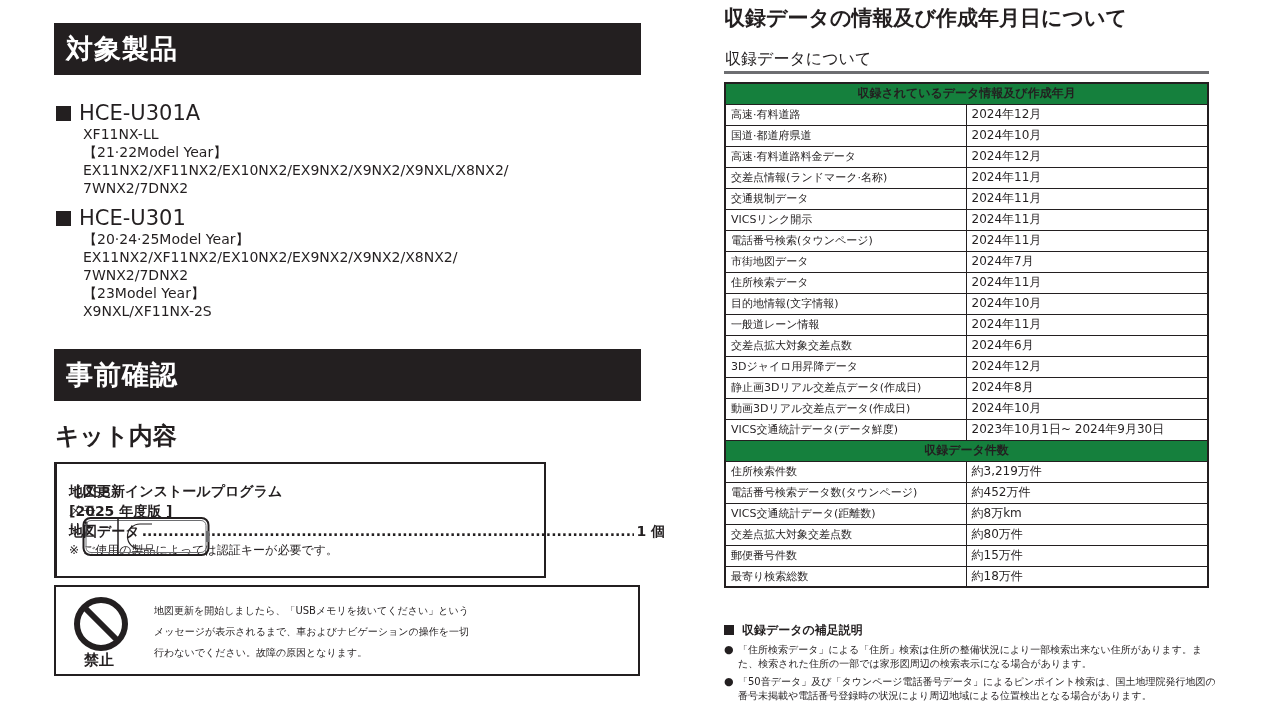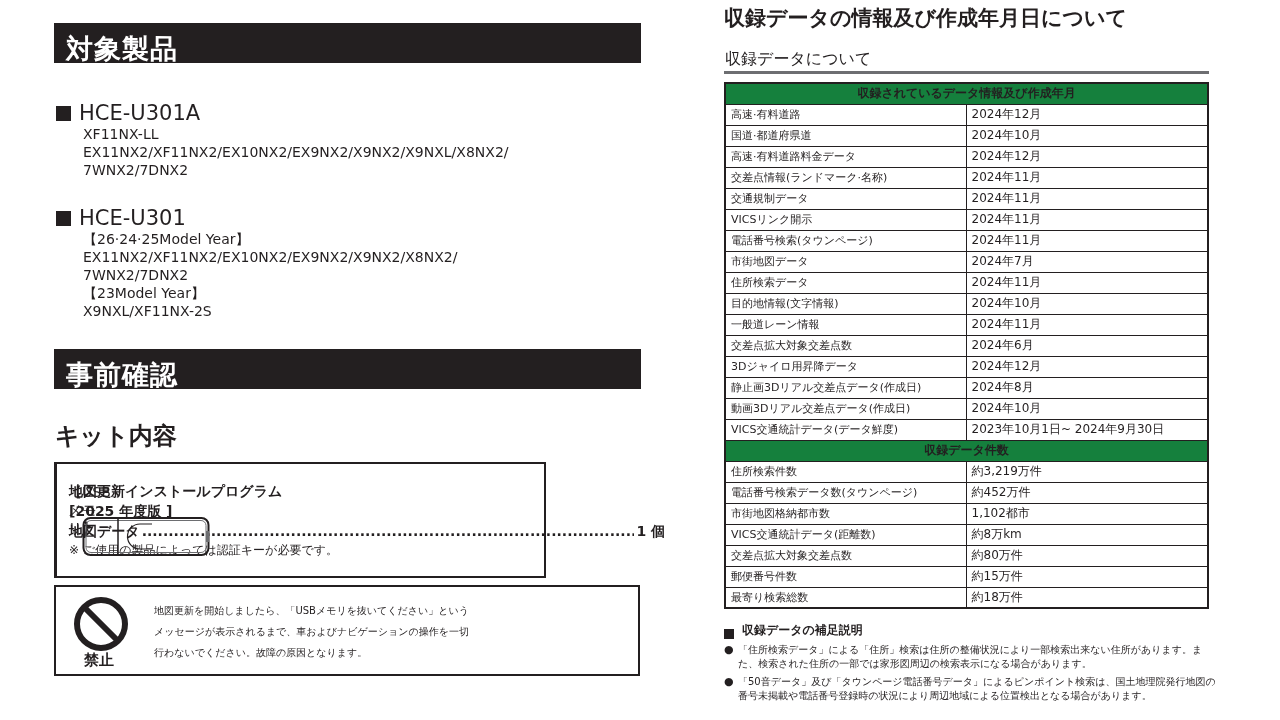--- a/index.html
+++ b/index.html
@@ -1,21 +1,21 @@
 <!DOCTYPE html>
 <html><head>
 <meta charset="utf-8">
 <style>
   * { box-sizing: border-box; margin: 0; padding: 0; }
   html, body { width: 1280px; height: 720px; background: #ffffff; overflow: hidden; }
   body { position: relative; font-family: "DejaVu Sans", "Liberation Sans", sans-serif; color: #231f20; }
 
   
   .banner {
-    position: absolute; left: 54px; width: 587px; height: 40px;
+    position: absolute; left: 54px; width: 587px; height: 52px;
     background: #231f20; color: #fff;
     font-weight: bold; font-size: 27px; line-height: 52px;
     padding-left: 12px; letter-spacing: 1px;
   }
   #banner-products { top: 23px; }
   #banner-precheck { top: 349px; }
 
   .product-block { position: absolute; left: 56px; }
   .product-title { display: flex; align-items: center; font-size: 21px; line-height: 24px; }
   .product-title .sq { display: inline-block; width: 15px; height: 15px; background: #231f20; margin-right: 8px; }
@@ -60,50 +60,51 @@
   table.data td, table.data th {
     border: 1px solid #231f20; height: 21px; line-height: 19px;
     padding: 0 0 0 5px; text-align: left; font-weight: normal; white-space: nowrap;
   }
   table.data th.section {
     background: #15803d; text-align: center; font-weight: bold; font-size: 12px; padding: 0;
   }
   table.data td.val { width: 242px; font-size: 12px; }
 
   .notes { position: absolute; left: 724px; top: 621px; width: 495px; }
-  .notes .n-title { font-size: 12px; font-weight: bold; line-height: 18px; display: flex; align-items: flex-end; }
+  .notes .n-title { font-size: 12px; font-weight: bold; line-height: 18px; display: flex; align-items: center; }
   .notes .n-title .sq { display:inline-block; width: 10px; height: 10px; background: #231f20; margin-right: 8px; }
   .notes .n-item { display: flex; font-size: 10px; line-height: 14px; margin-top: 4px; }
   .notes .n-item .bullet { width: 14px; font-size: 11px; }
   .notes .n-item .txt { flex: 1; }
 </style>
 </head>
 <body>
 
 <div id="banner-products" class="banner">対象製品</div>
 
 <div id="prod-1" class="product-block">
   <div class="product-title">
     <span class="sq"></span>
     <span>HCE-U301A</span>
   </div>
   <div class="product-lines">
     <div>XF11NX-LL</div>
+    <div>【21·22Model Year】</div>
     <div>EX11NX2/XF11NX2/EX10NX2/EX9NX2/X9NX2/X9NXL/X8NX2/</div>
     <div>7WNX2/7DNX2</div>
   </div>
 </div>
 
 <div id="prod-2" class="product-block">
   <div class="product-title">
     <span class="sq"></span>
     <span>HCE-U301</span>
   </div>
   <div class="product-lines">
-    <div>【26·24·25Model Year】</div>
+    <div>【20·24·25Model Year】</div>
     <div>EX11NX2/XF11NX2/EX10NX2/EX9NX2/X9NX2/X8NX2/</div>
     <div>7WNX2/7DNX2</div>
     <div>【23Model Year】</div>
     <div>X9NXL/XF11NX-2S</div>
   </div>
 </div>
 
 <div id="banner-precheck" class="banner">事前確認</div>
 
 <div class="kit-heading">キット内容</div>
@@ -226,24 +227,20 @@
       </tr>
       <tr>
         <td>住所検索件数</td>
         <td class="val">約3,219万件</td>
       </tr>
       <tr>
         <td>電話番号検索データ数(タウンページ)</td>
         <td class="val">約452万件</td>
       </tr>
       <tr>
-        <td>市街地図格納都市数</td>
-        <td class="val">1,102都市</td>
-      </tr>
-      <tr>
         <td>VICS交通統計データ(距離数)</td>
         <td class="val">約8万km</td>
       </tr>
       <tr>
         <td>交差点拡大対象交差点数</td>
         <td class="val">約80万件</td>
       </tr>
       <tr>
         <td>郵便番号件数</td>
         <td class="val">約15万件</td>

